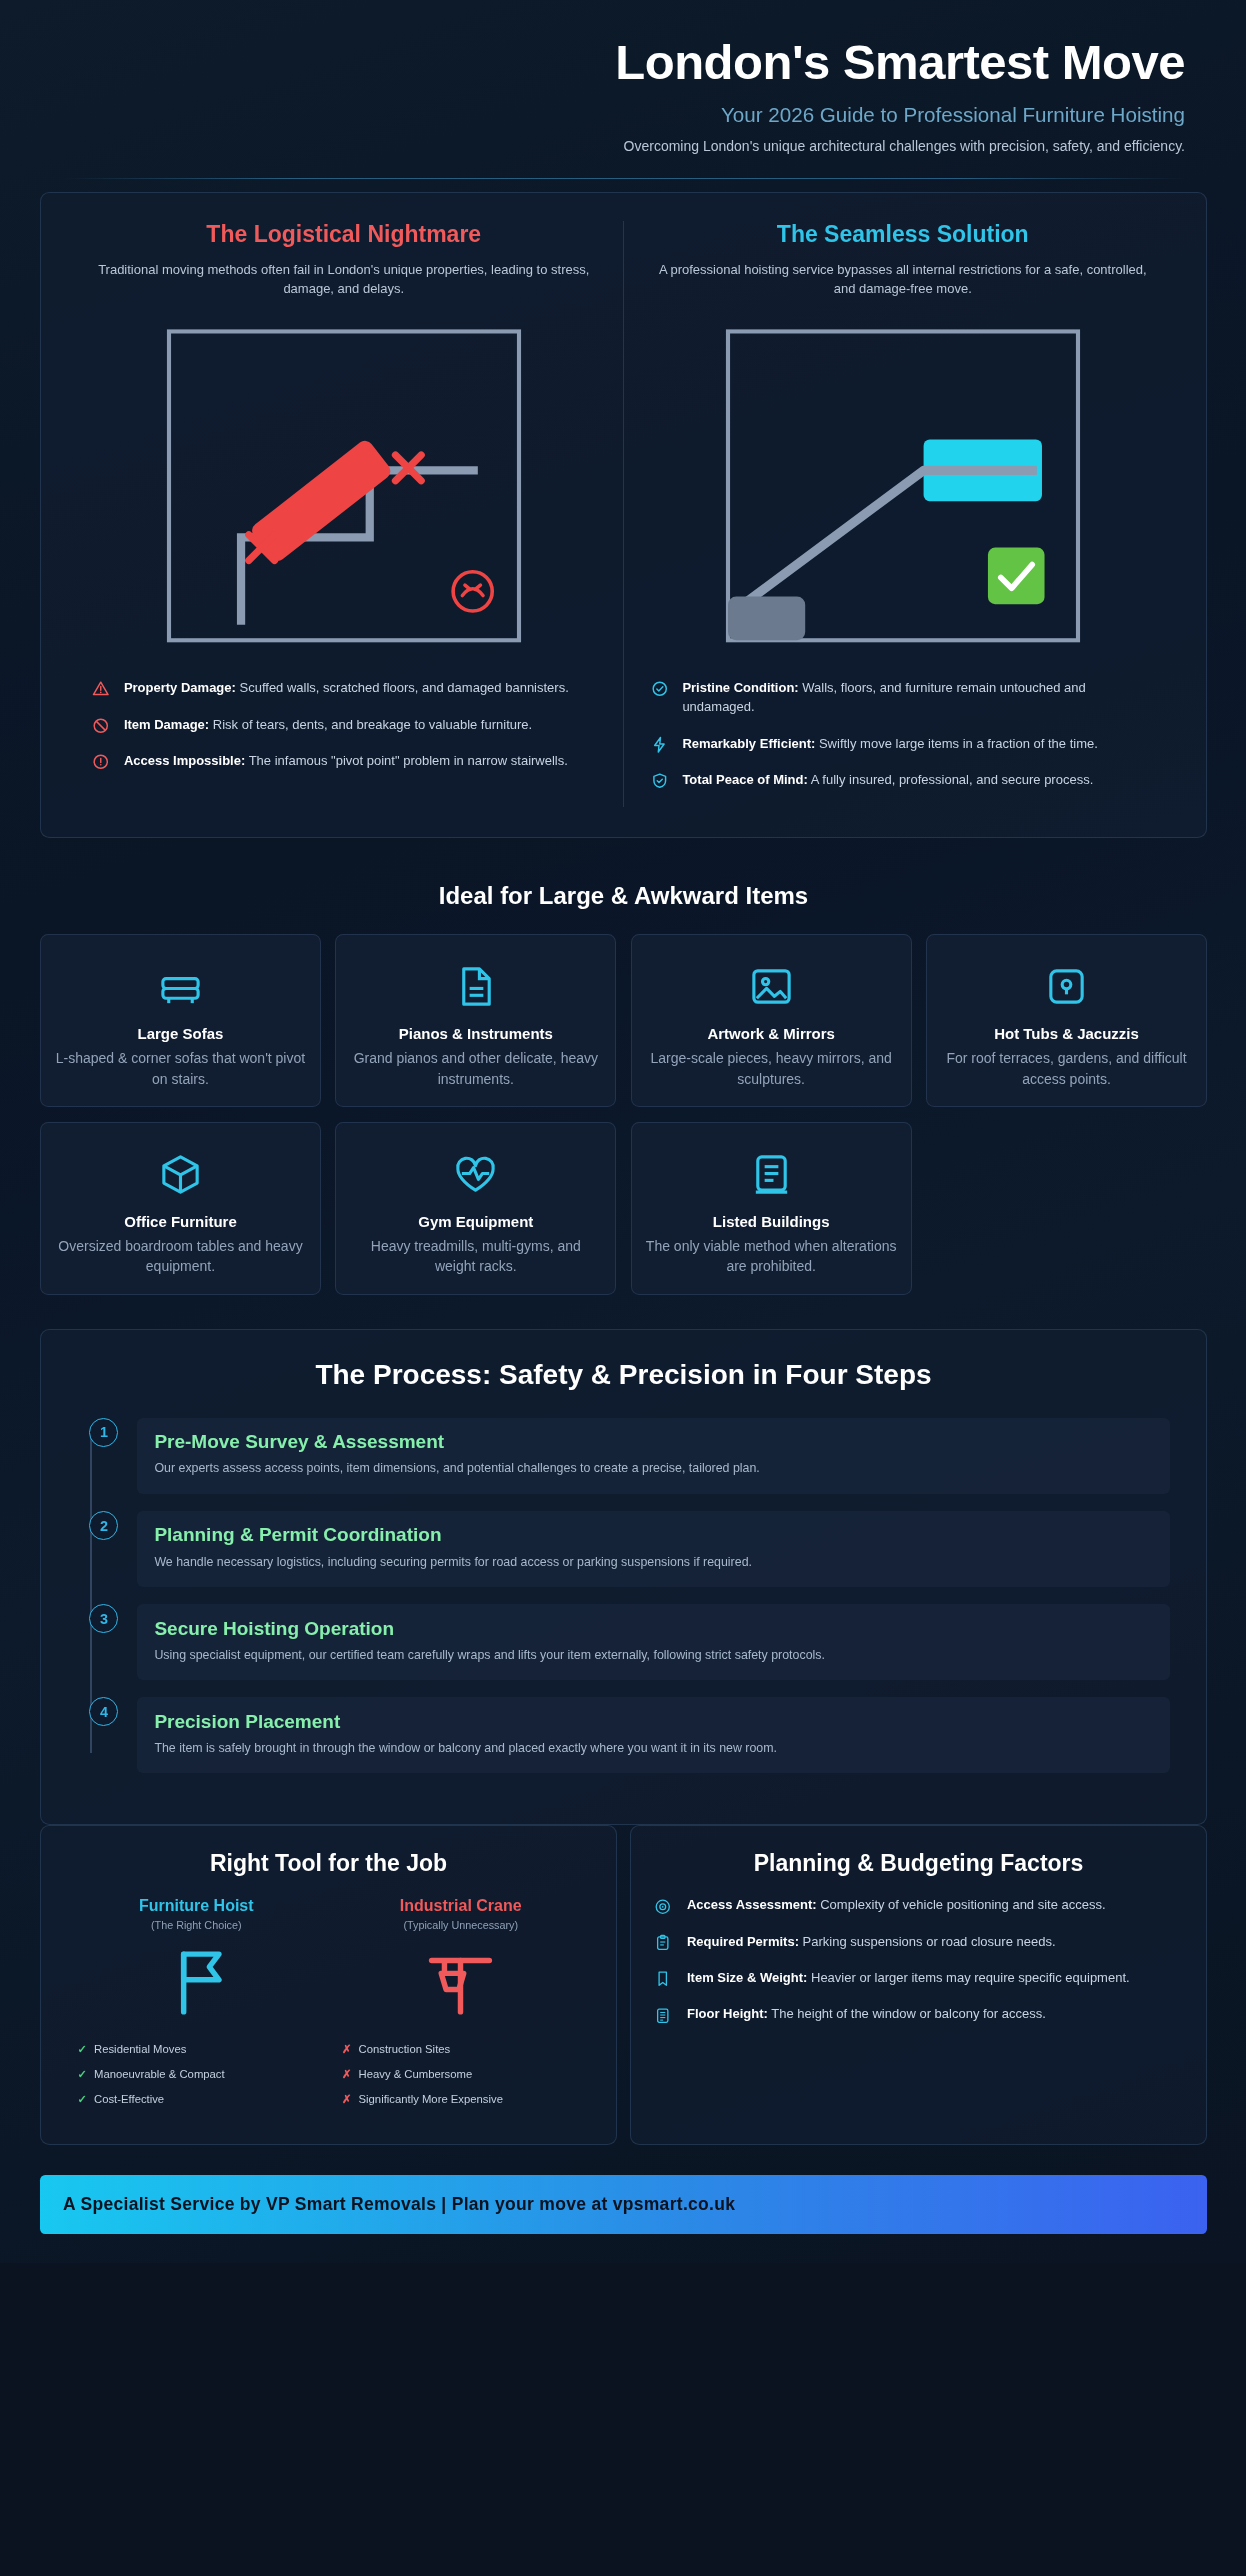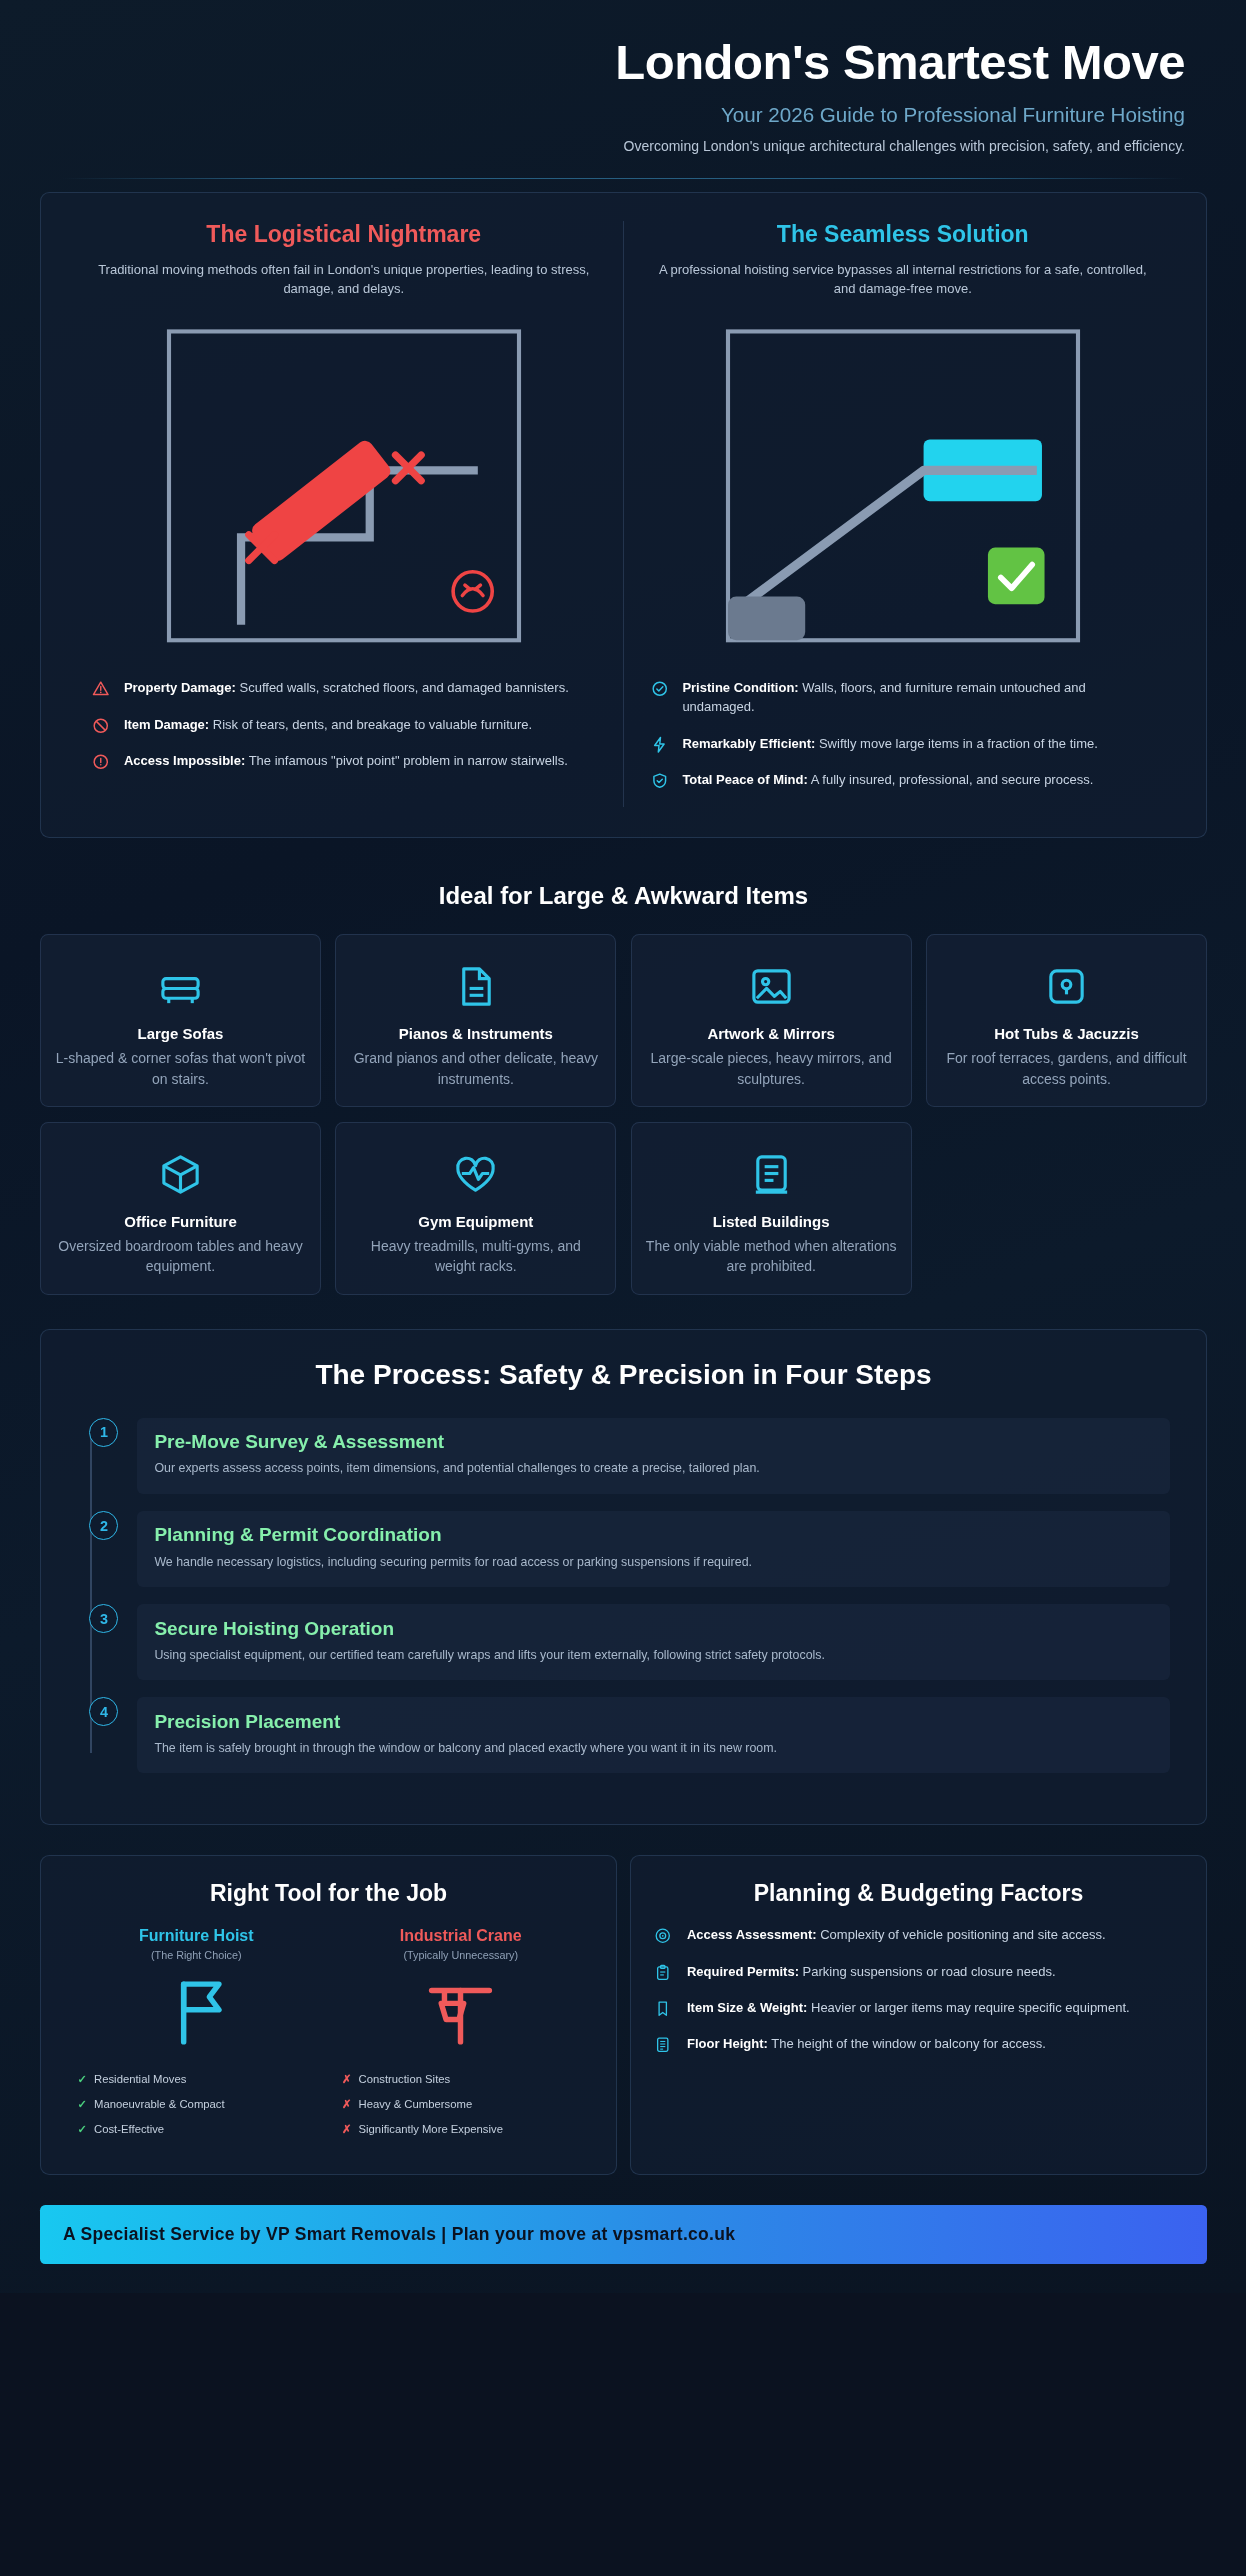--- a/index.html
+++ b/index.html
@@ -127,39 +127,39 @@
   .step .body {
     flex: 1;
     background: rgba(24,38,60,0.75);
     border-radius: 6.2px;
     padding: 13.4px 17.5px 15.5px;
   }
   .step .body h3 { font-size: 19px; color: #86efac; font-weight: bold; }
   .step .body p { font-size: 12.4px; color: #a9b9cc; margin-top: 6.2px; line-height: 1.5; }
 
   
-  .bottom { display: flex; gap: 13px; margin-top: 30px; }
+  .bottom { display: flex; gap: 13px; }
   .bottom .panel { flex: 1; padding: 24px 23px 28px; }
   .bottom h2 { text-align: center; font-size: 23px; font-weight: bold; color: #fff; }
 
   .vs { display: flex; margin-top: 20.6px; }
   .vs .vcol { width: 50%; text-align: center; padding: 0 8.2px; }
   .vs .vtitle { font-size: 16px; font-weight: bold; }
   .vs .vtitle.good { color: #2fc4e8; }
   .vs .vtitle.bad { color: #f05a5a; }
   .vs .vsub { font-size: 10.8px; color: #8fa0b6; margin-top: 4.1px; }
   .vs .vicon { height: 103px; display:flex; align-items:center; justify-content:center; }
   .vlist { margin-top: 8.2px; text-align: left; padding-left: 5.2px; }
   .vlist .vrow { display: flex; gap: 7.2px; font-size: 11.3px; color: #c4d0de; margin-bottom: 9.3px; line-height: 1.35; }
   .vlist .vrow .m { flex: 0 0 9.3px; font-weight: bold; }
   .vlist .vrow .m.ok { color: #4ad07e; }
   .vlist .vrow .m.no { color: #f05a5a; }
 
   .factors { margin-top: 19.6px; }
-  .factor { display: flex; gap: 12.4px; margin-bottom: 17.5px; align-items: center; }
+  .factor { display: flex; gap: 12.4px; margin-bottom: 17.5px; align-items: flex-end; }
   .factor .fico { flex: 0 0 20.6px; margin-top: 1px; }
   .factor .ftxt { font-size: 13px; line-height: 1.45; color: #c8d4e3; }
   .factor .ftxt b { color: #ffffff; }
 
   
   .footer {
     margin: 30px 0 29px;
     border-radius: 5.2px;
     background: linear-gradient(90deg, #18c8f0 0%, #2b8ae6 55%, #3b62f0 100%);
     padding: 17.5px 23px;

